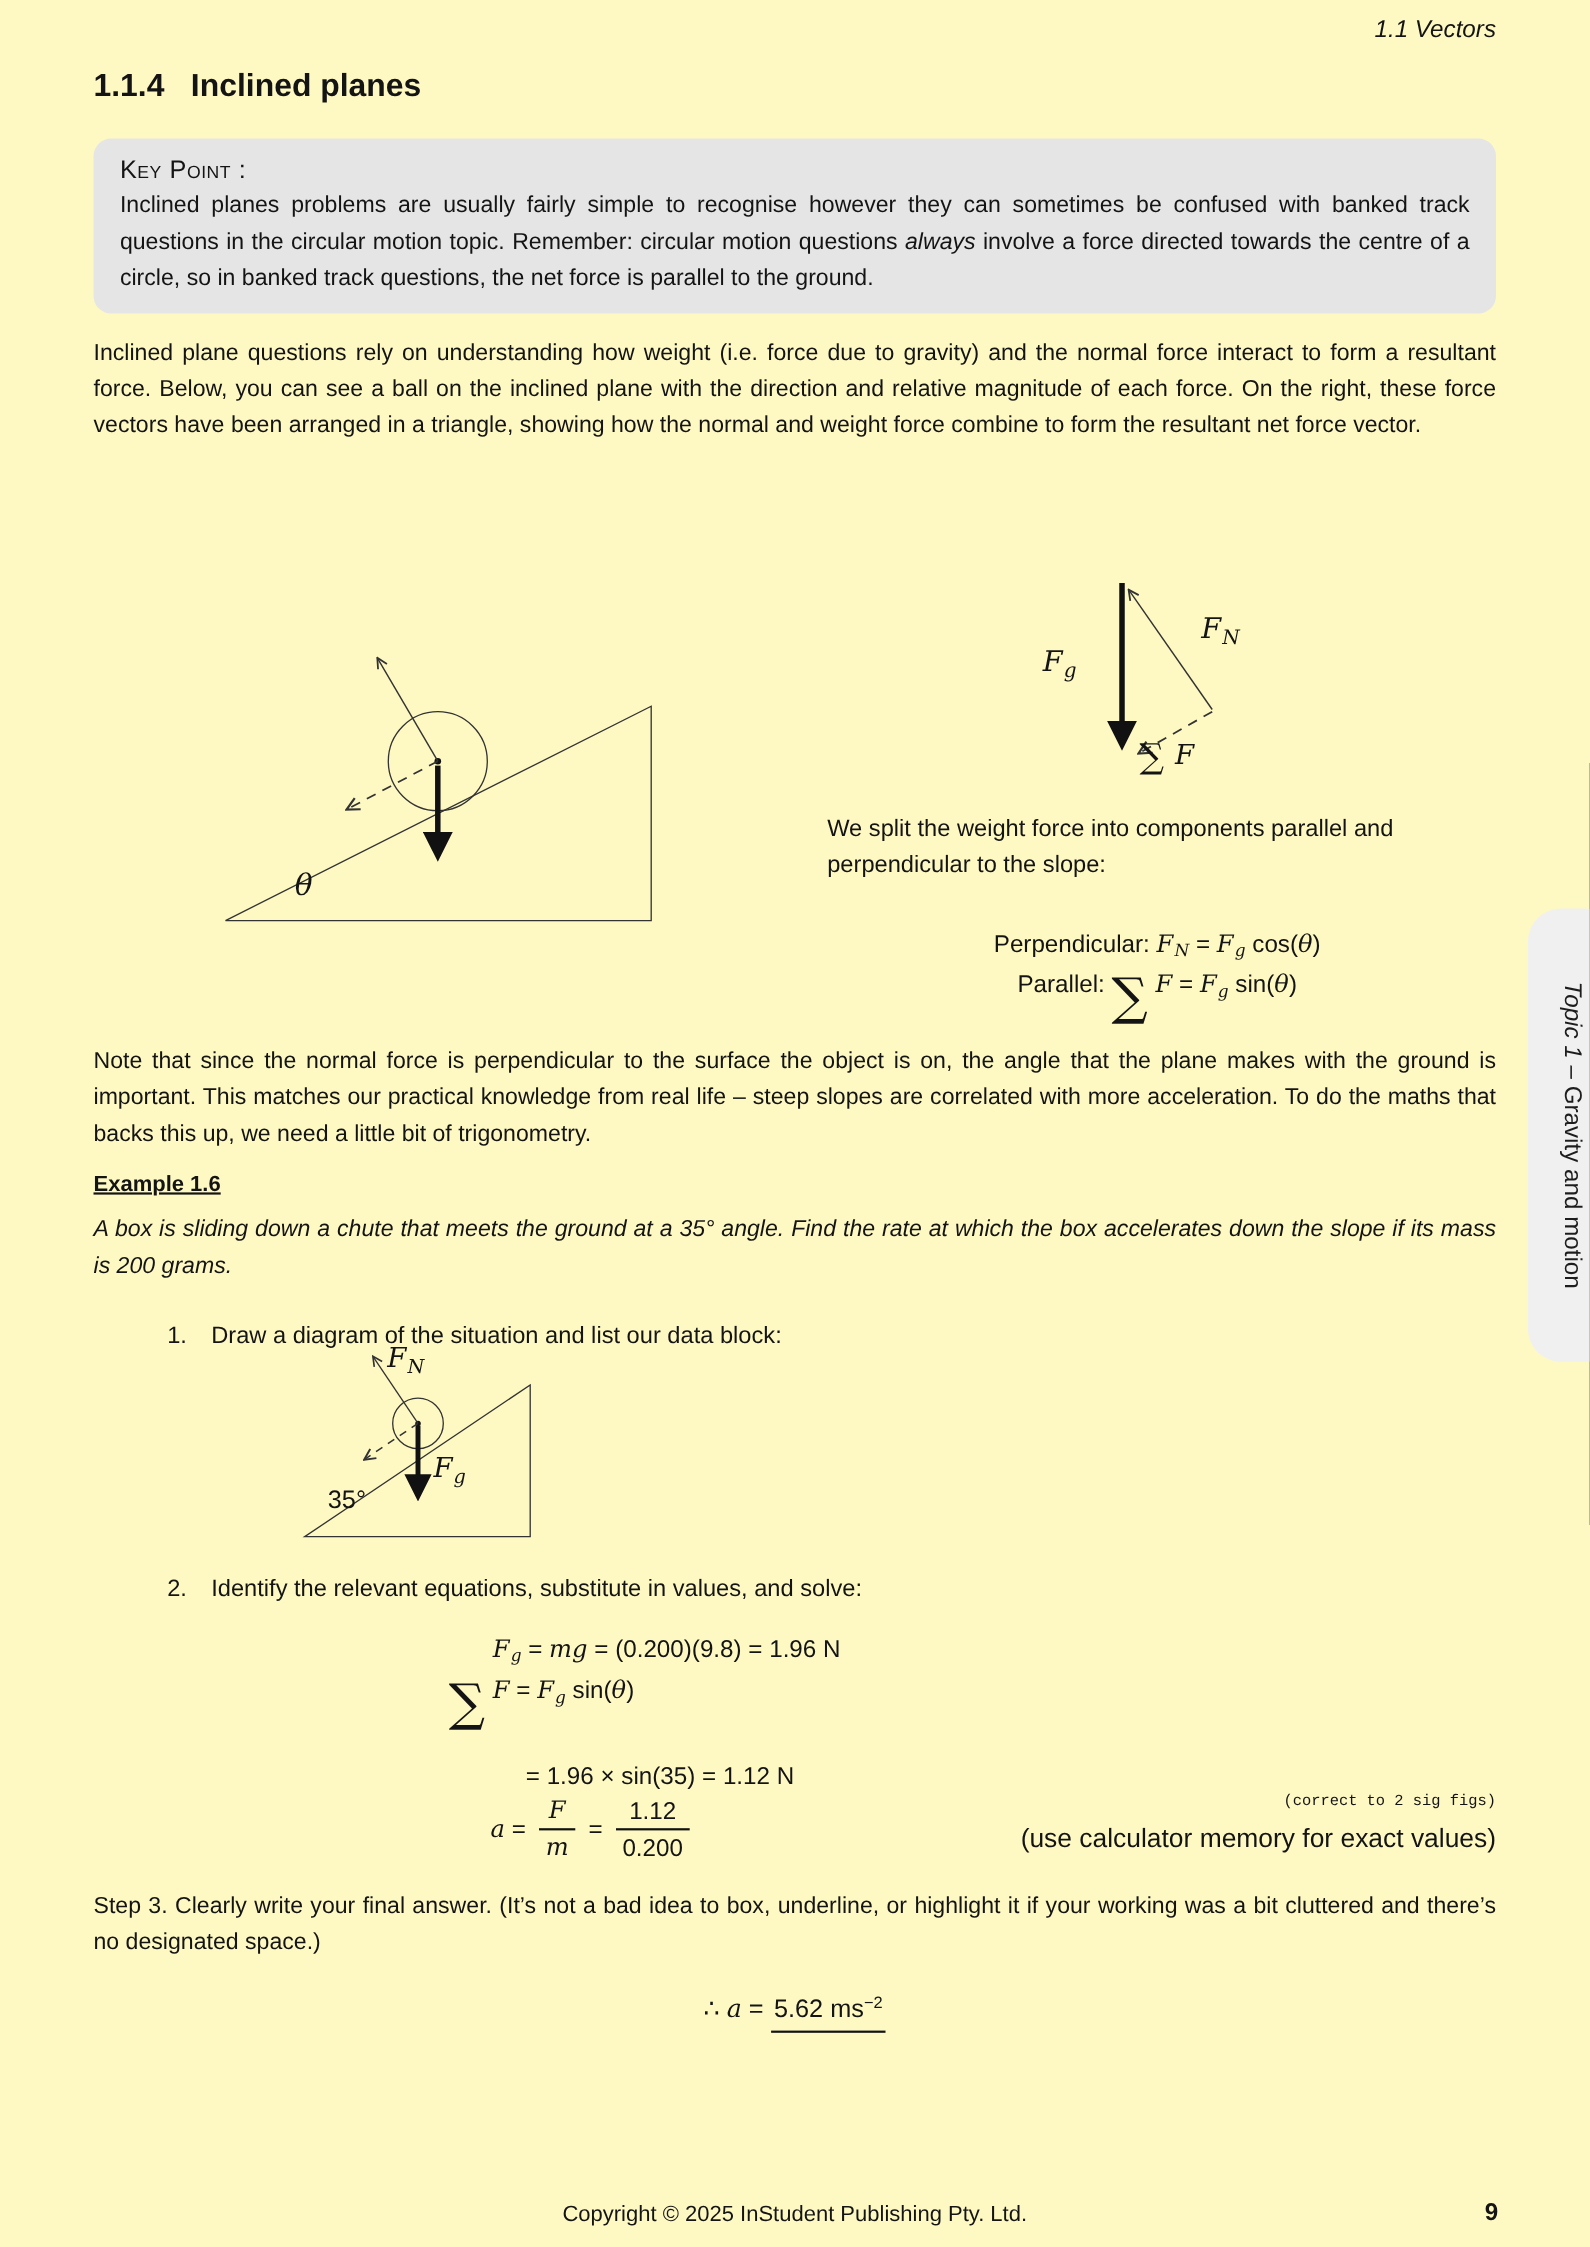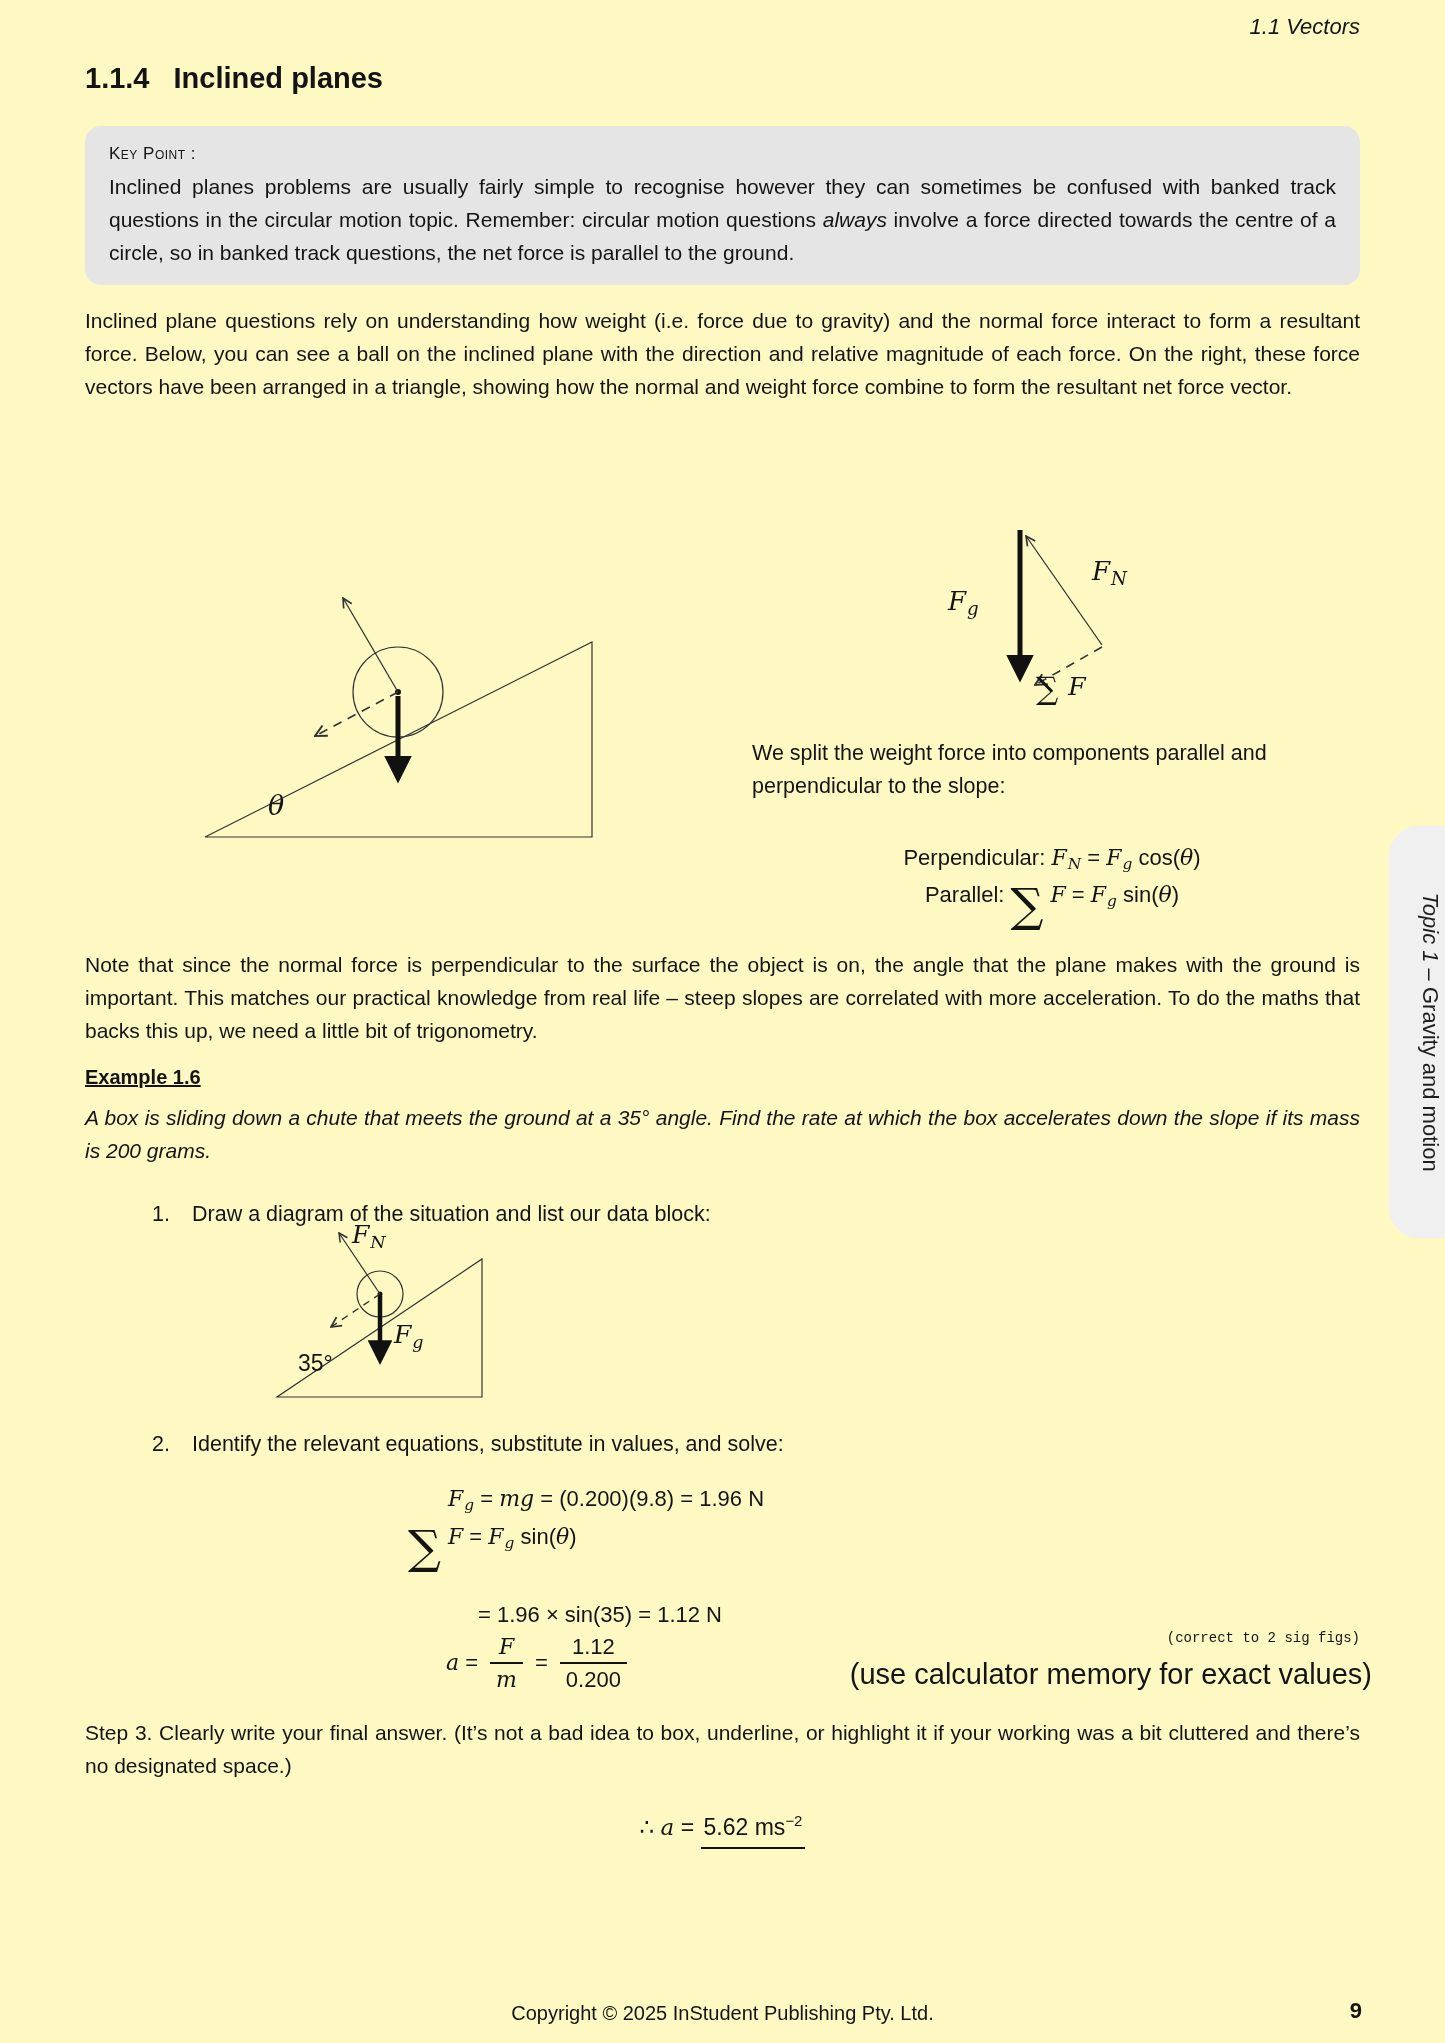--- a/index.html
+++ b/index.html
@@ -10,21 +10,21 @@
   }
   .abs{position:absolute;}
   .para{font-size:21px;line-height:33px;text-align:justify;}
 
   .hdr-right{top:14px;right:85px;font-style:italic;font-size:22px;}
   .sec-head{top:62px;left:85px;font-size:29px;font-weight:bold;}
   .sec-num{margin-right:24px;}
 
   .kp-box{top:126px;left:85px;width:1275px;box-sizing:border-box;
     background:#e5e5e5;border-radius:16px;padding:12px 24px 16px;}
-  .kp-label{font-variant:small-caps;font-size:17px;letter-spacing:.5px;line-height:32px;}
+  .kp-label{font-variant:small-caps;font-size:23px;letter-spacing:.5px;line-height:32px;}
   .kp-body{font-size:21px;line-height:33px;text-align:justify;}
 
   .p-intro{top:304px;left:85px;width:1275px;}
   .p-note{top:948px;left:85px;width:1275px;}
 
   .fig{stroke:#333;fill:none;}
   .fig-svg{overflow:visible;}
 
   .math-lbl{font-family:"DejaVu Serif",serif;font-style:italic;}
   .lbl-theta{left:268px;top:790px;font-size:27px;}
@@ -51,21 +51,21 @@
   .datablock{top:1283px;left:960px;font-size:22px;line-height:30px;}
   .db-row{white-space:nowrap;}
   .db-lab{display:inline-block;width:70px;}
   .db-note{margin:7px 0 9px 26px;}
 
   .w1{top:1486px;left:448px;}
   .w2{top:1524px;left:408px;}
   .w3{top:1602px;left:478px;}
   .w3-note{top:1630px;right:85px;font-size:14px;font-family:Liberation Mono, monospace;}
   .w4{top:1634px;left:446px;display:flex;align-items:center;gap:12px;font-size:22px;}
-  .w4-note{top:1658px;right:73px;font-size:29px;}
+  .w4-note{top:1658px;right:85px;font-size:24px;}
 
   .frac{display:inline-flex;flex-direction:column;align-items:center;text-align:center;line-height:1.15;}
   .frac-num{padding:0 6px 3px;}
   .frac-den{border-top:2px solid #111;padding:3px 6px 0;}
   .mi{font-family:"DejaVu Serif",serif;font-style:italic;}
 
   .p-step3{top:1716px;left:85px;width:1275px;}
 
   .final{top:1798px;left:0;width:1445px;text-align:center;font-size:23px;}
   .fa-group{display:inline-block;border-bottom:2.5px solid #111;padding:0 3px 6px;margin-top:14px;}

